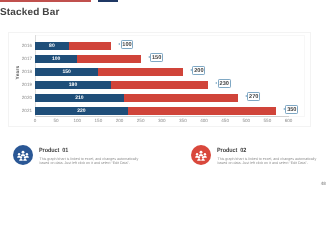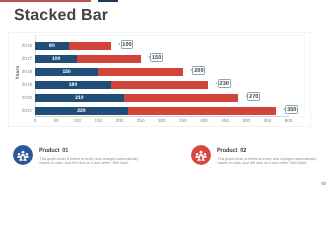--- a/index.html
+++ b/index.html
@@ -3,21 +3,21 @@
 <meta charset="utf-8">
 <style>
   html,body{margin:0;padding:0;}
   body{width:330px;height:186px;background:#ffffff;font-family:"Liberation Sans",sans-serif;overflow:hidden;
         -webkit-font-smoothing:antialiased;text-rendering:geometricPrecision;}
   .slide{position:relative;width:330px;height:186px;background:#fff;}
 
   .tb-red{position:absolute;left:0;top:0;height:1.6px;width:90.5px;background:#c0504d;}
   .tb-blue{position:absolute;left:98px;top:0;height:2.1px;width:20px;background:#1f3864;}
 
-  .title{position:absolute;left:14px;top:7.2px;font-size:16px;font-weight:bold;color:#434343;letter-spacing:0.15px;}
+  .title{position:absolute;left:0;top:7.2px;font-size:10px;font-weight:bold;color:#434343;letter-spacing:0.15px;}
 
   .chart{position:absolute;left:8px;top:32px;width:303px;height:95px;border:0.7px solid #f3f3f3;box-sizing:border-box;}
   .plotframe{position:absolute;left:26px;top:1.5px;width:270px;height:82px;border:0.7px solid #f7f7f7;box-sizing:border-box;}
   .ytitle{position:absolute;left:-11px;top:37px;width:40px;text-align:center;font-size:4.8px;color:#595959;
           font-weight:bold;letter-spacing:.2px;transform:rotate(-90deg);transform-origin:center center;}
   .plot{position:absolute;left:26px;top:3.5px;width:253.5px;height:84px;}
   .axis{position:absolute;left:26px;top:83px;width:253.5px;height:0.7px;background:#d0d0d0;}
   .yaxis{position:absolute;left:26px;top:1.5px;width:0.6px;height:82px;background:#dcdcdc;}
 
   .row{position:absolute;height:8px;}

